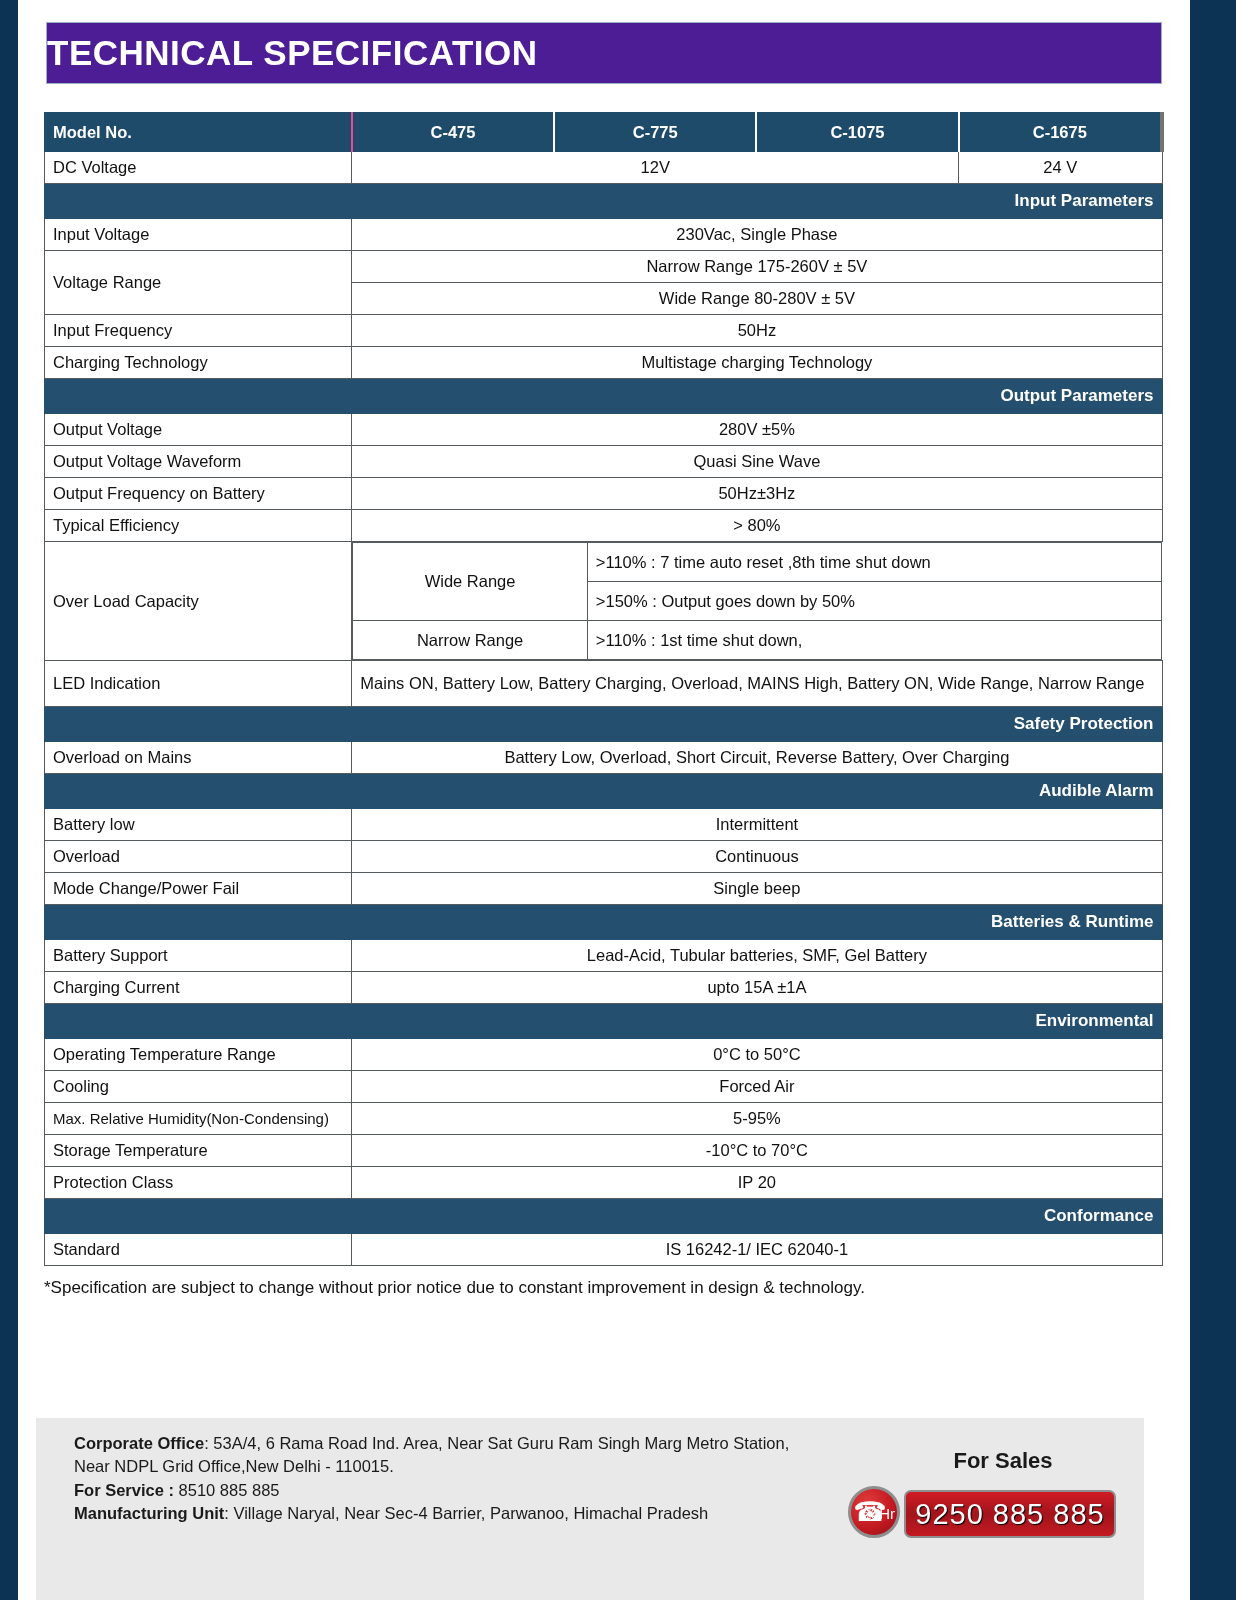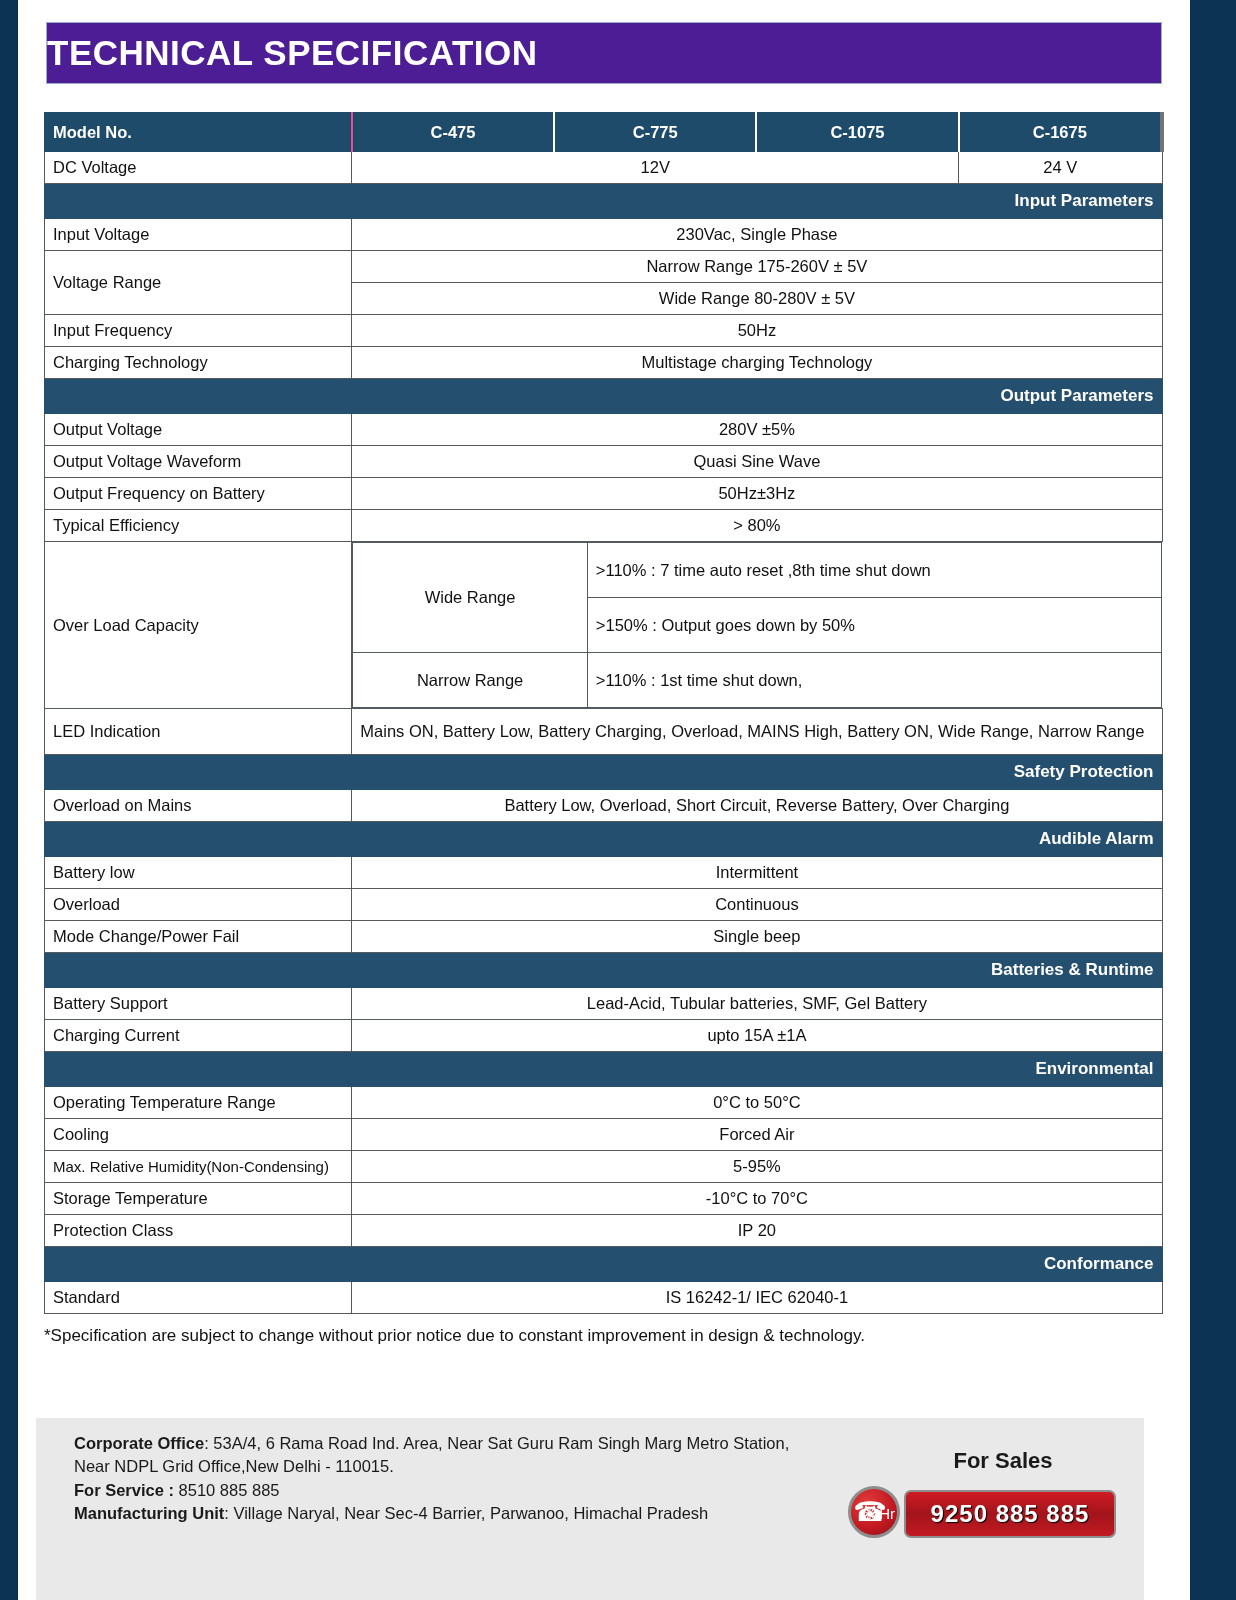--- a/index.html
+++ b/index.html
@@ -114,21 +114,21 @@
 
   
   .nested {
     border-collapse: collapse;
     width: 100%;
     table-layout: fixed;
     font-size: 16.5px;
   }
   .nested td {
     border: 1px solid #555a5e;
-    padding: 12px 8px;
+    padding: 4px 8px;
     height: 30px;
   }
   td.nested-host { padding: 0; border: none; }
   .nested-label { text-align: center; }
   .nested-val { text-align: left; padding-left: 14px; }
 
   
   .footnote {
     margin: 12px 26px 0 26px;
     font-size: 17px;
@@ -188,22 +188,22 @@
     height: 44px;
     border-radius: 7px;
     background: linear-gradient(#d01b24 0%, #a3141b 50%, #c21a22 100%);
     border: 2px solid #8e8e8e;
     display: flex;
     align-items: center;
     justify-content: center;
   }
   .sales-number {
     color: #ffffff;
-    font-size: 24px;
-    font-weight: bold;
+    font-size: 29px;
+    font-weight: normal;
     letter-spacing: 1px;
     text-shadow: 1px 1px 1px #000000;
   }
   .phone-circle {
     position: absolute;
     left: 0;
     top: 0;
     width: 52px;
     height: 52px;
     border-radius: 50%;

